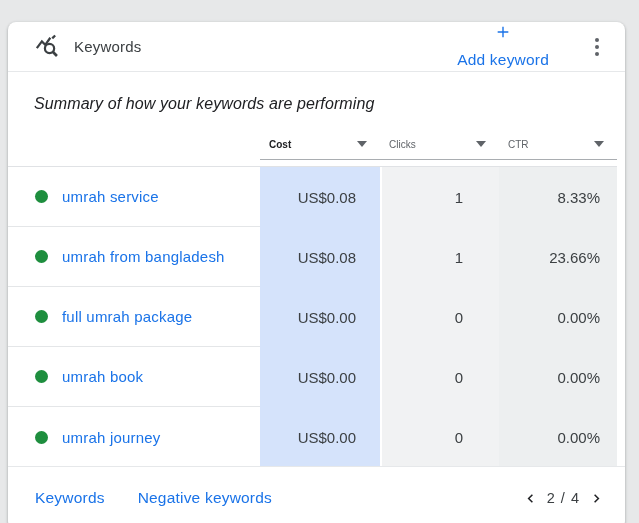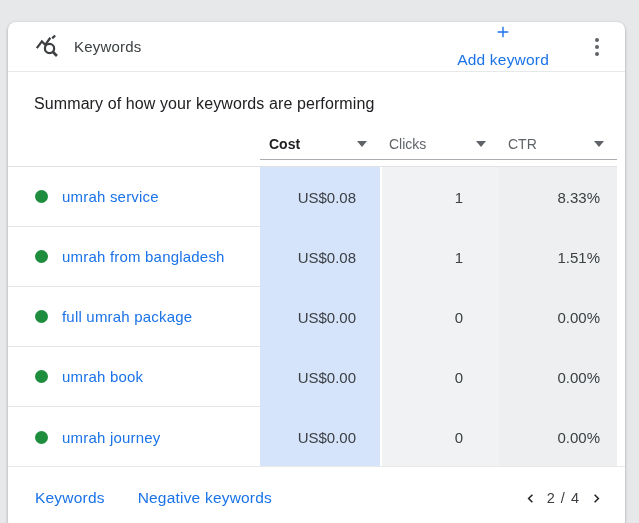--- a/index.html
+++ b/index.html
@@ -35,29 +35,29 @@
     font-family:inherit; margin-right:34px; padding:6px 4px;flex-direction:column;
   }
   .menu-btn{
     background:none; border:none; cursor:pointer;
     display:flex; flex-direction:column; gap:3px; padding:6px 8px;
   }
   .menu-btn i{width:4px; height:4px; border-radius:50%; background:#5f6368; display:block;}
   
   .subtitle{
     padding:22px 26px 0; font-size:16px; font-weight:500;
-    color:#202124; line-height:19px; letter-spacing:.1px;
+    color:#202124; line-height:19px; letter-spacing:.1px;font-style:italic;
   }
   
   .grid-cols{display:grid; grid-template-columns:1fr 120px 119px 118px;}
   .col-header-row{margin:16px 8px 6px 0; height:31px;}
   .col-head{
     display:flex; align-items:center; justify-content:space-between;
     padding:0 13px 0 9px; border-bottom:1px solid #a9adb1;
-    font-size:14px; color:#5f6368; cursor:pointer; background:none; font-family:inherit; border-top:none; border-left:none; border-right:none;
+    font-size:10px; color:#5f6368; cursor:pointer; background:none; font-family:inherit; border-top:none; border-left:none; border-right:none;
   }
   .col-head.sorted{color:#202124; font-weight:700;}
   .tri{
     width:0; height:0; border-left:5px solid transparent; border-right:5px solid transparent;
     border-top:6px solid #5f6368;
   }
   .t-body{margin-right:8px; border-top:1px solid #e0e2e5;}
   .t-row{height:60px;}
   .cell{display:flex; align-items:center; font-size:15px;}
   .kw-cell{padding-left:27px; gap:14px;}
@@ -144,21 +144,21 @@
       <div class="cell num ctr-cell">8.33%</div>
     </div>
 
     <div class="grid-cols t-row">
       <div class="cell kw-cell">
         <span class="dot"></span>
         <a class="kw-link" href="#">umrah from bangladesh</a>
       </div>
       <div class="cell num cost-cell">US$0.08</div>
       <div class="cell num clicks-cell">1</div>
-      <div class="cell num ctr-cell">1.51%</div>
+      <div class="cell num ctr-cell">23.66%</div>
     </div>
 
     <div class="grid-cols t-row">
       <div class="cell kw-cell">
         <span class="dot"></span>
         <a class="kw-link" href="#">full umrah package</a>
       </div>
       <div class="cell num cost-cell">US$0.00</div>
       <div class="cell num clicks-cell">0</div>
       <div class="cell num ctr-cell">0.00%</div>

